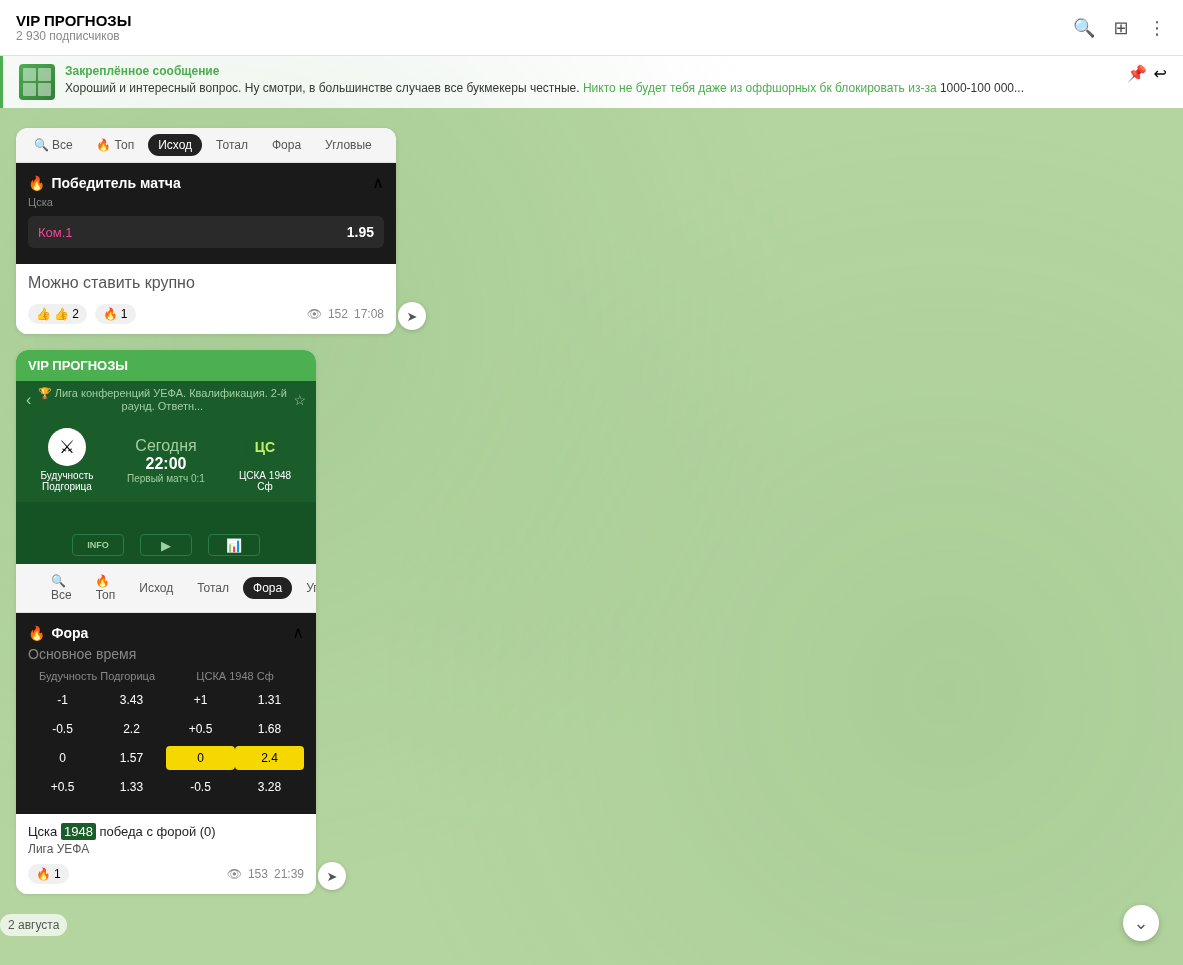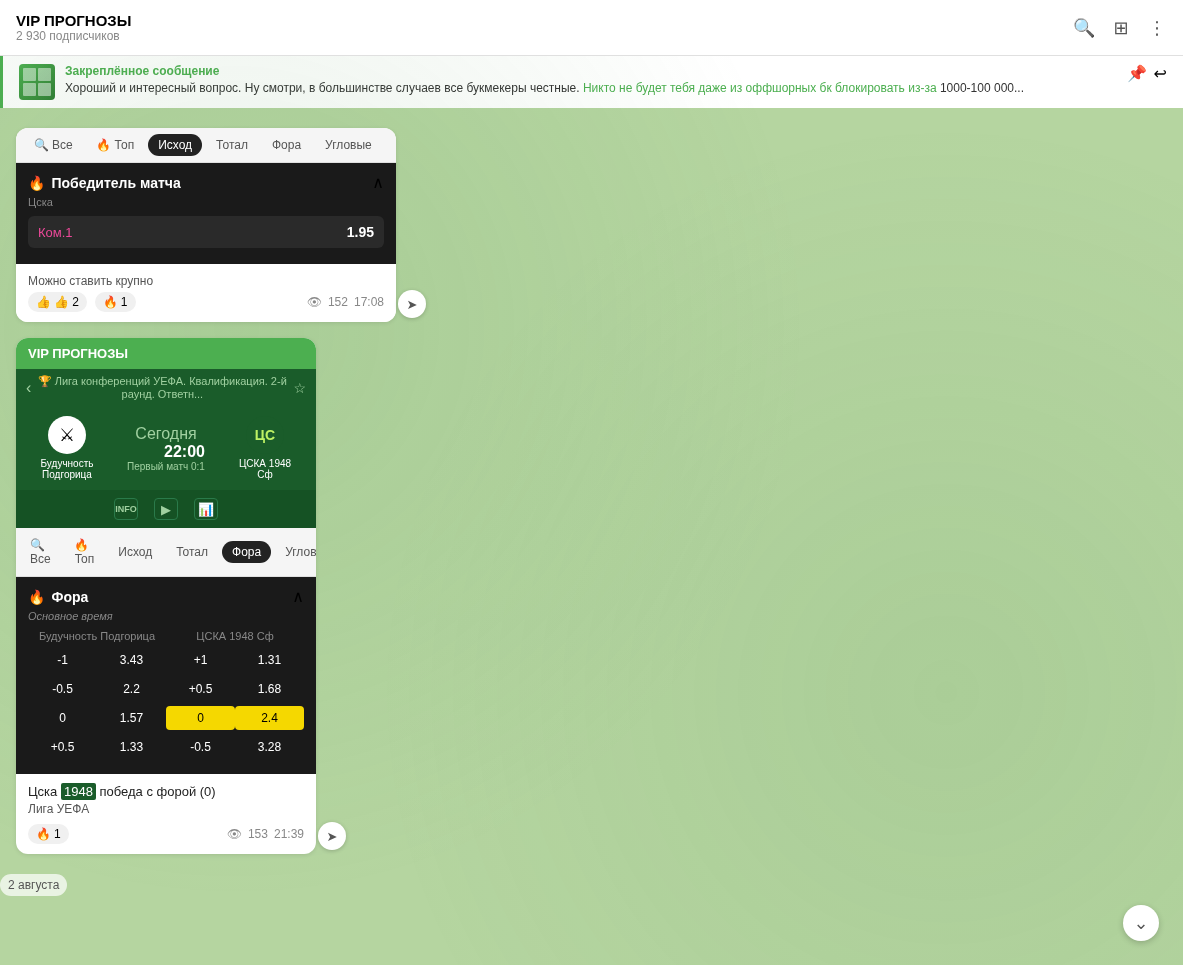--- a/index.html
+++ b/index.html
@@ -191,23 +191,23 @@
     .card-footer {
       padding: 10px 12px;
       background: #fff;
     }
     .card-footer-text {
       font-size: 13px;
       color: #222;
       margin-bottom: 4px;
     }
     .card-footer-sub {
-      font-size: 12px;
+      font-size: 16px;
       color: #555;
-      margin-bottom: 4px;
+      margin-bottom: 12px;
     }
     .card-reactions {
       display: flex;
       align-items: center;
       justify-content: space-between;
     }
     .reactions-left {
       display: flex;
       gap: 8px;
     }
@@ -307,56 +307,56 @@
       text-align: center;
     }
     .match-time-label {
       font-size: 16px;
       color: #a0d0a0;
     }
     .match-time {
       font-size: 16px;
       font-weight: 700;
       color: #fff;
-      text-align: right;
     }
     .match-first {
       font-size: 10px;
       color: #a0d0a0;
     }
 
     
     .match-controls {
       display: flex;
       align-items: center;
       justify-content: center;
       gap: 16px;
       padding: 8px;
       background: #155224;
     }
     .ctrl-btn {
-      width: 24px;
+      width: 52px;
       height: 22px;
       display: flex;
       align-items: center;
       justify-content: center;
       color: #a0d0a0;
       font-size: 13px;
       cursor: pointer;
       border: 1px solid #2a7a4a;
       border-radius: 4px;
       background: transparent;
+      margin-top: 24px;
     }
     .ctrl-btn.info { font-size: 9px; font-weight: 700; }
 
     
     .fora-tabs {
       display: flex;
       align-items: center;
-      padding: 6px 4px;
+      padding: 6px 25px;
       gap: 4px;
       background: #f5f5f5;
       border-bottom: 1px solid #e0e0e0;
     }
     .fora-tab {
       padding: 4px 10px;
       border-radius: 14px;
       font-size: 12px;
       cursor: pointer;
       color: #555;
@@ -380,23 +380,22 @@
     .fora-title {
       color: #fff;
       font-weight: 700;
       font-size: 14px;
       display: flex;
       align-items: center;
       gap: 6px;
     }
     .fora-subtitle {
       color: #888;
-      font-size: 11px;
+      font-size: 14px;
       margin-bottom: 8px;
-      font-style: italic;
     }
     .fora-cols {
       display: flex;
       justify-content: space-between;
       margin-bottom: 6px;
     }
     .fora-col-label {
       font-size: 11px;
       color: #888;
       flex: 1;
@@ -417,21 +416,20 @@
     }
     .fora-cell.highlighted {
       background: #f5d800;
       color: #000;
     }
 
     
     .vip-footer {
       padding: 10px 12px;
       background: #fff;
-      border-radius: 25px;
     }
     .vip-footer-text {
       font-size: 13px;
       color: #222;
       margin-bottom: 3px;
     }
     .vip-footer-text .highlight {
       background: #1a5c2a;
       color: #fff;
       padding: 1px 3px;

